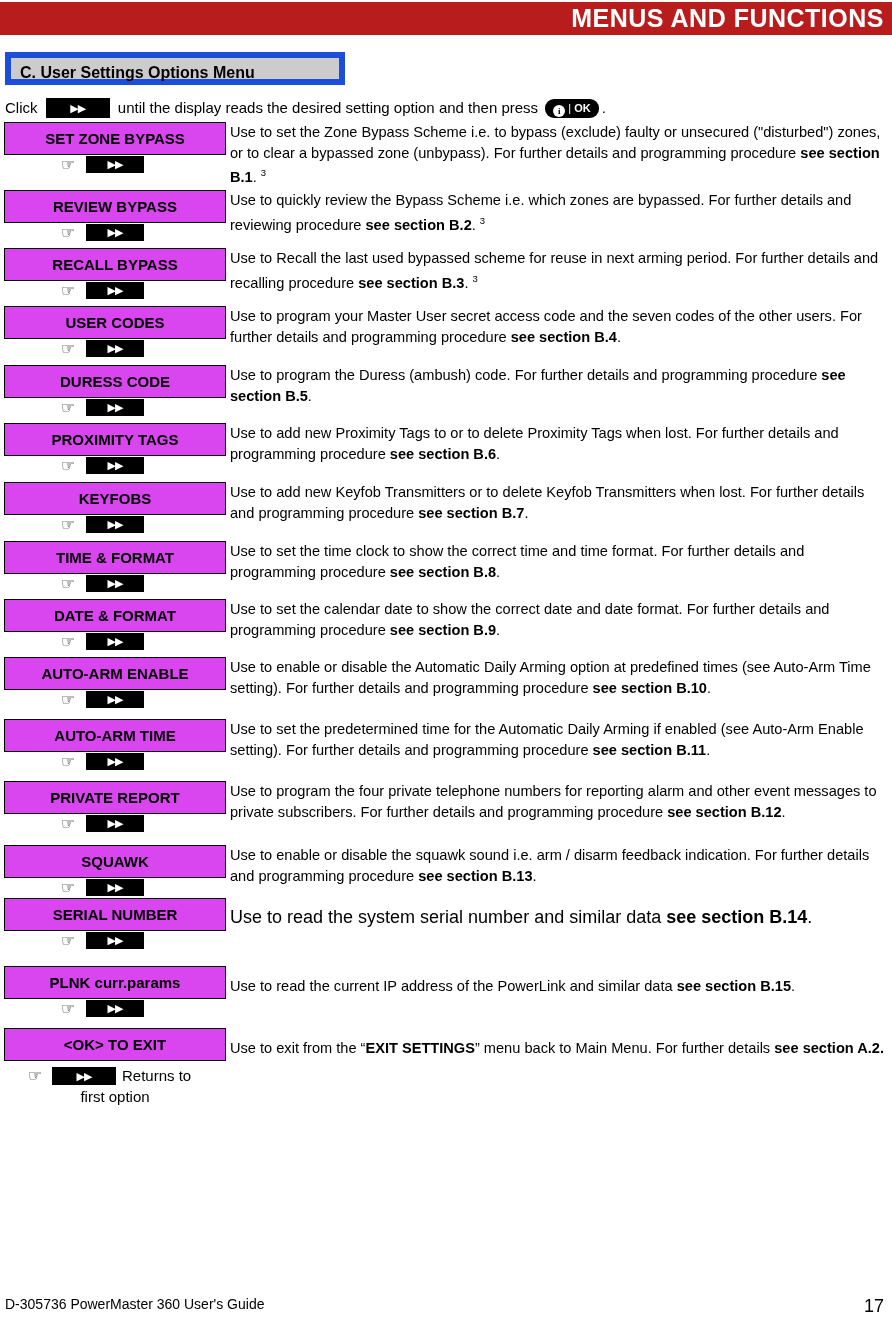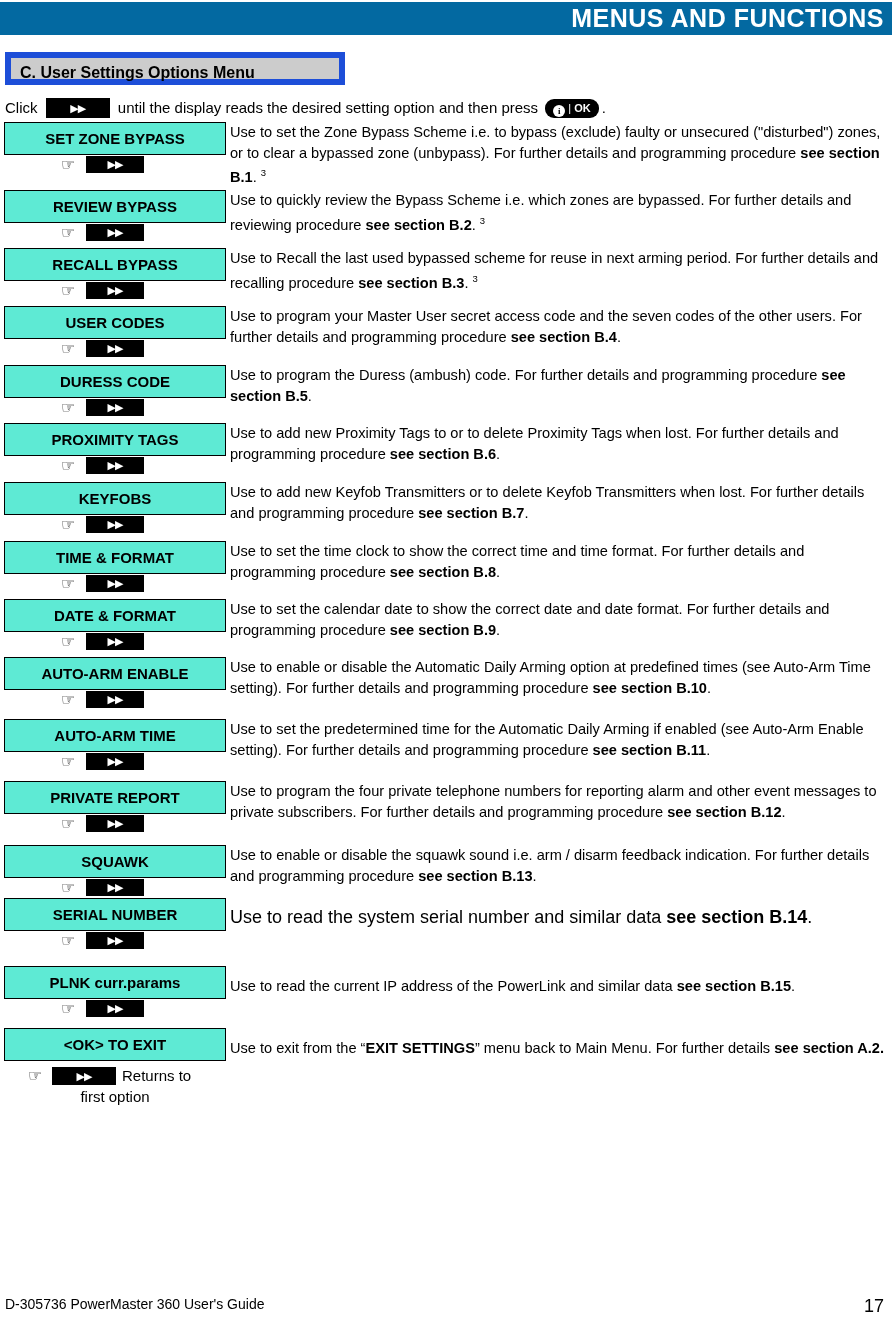--- a/index.html
+++ b/index.html
@@ -16,21 +16,21 @@
     overflow: hidden;
   }
 
   
   .banner {
     position: absolute;
     left: 0;
     top: 2px;
     width: 892px;
     height: 33px;
-    background: #0369a1;
+    background: #b91c1c;
     box-sizing: border-box;
   }
   .banner-title {
     position: absolute;
     right: 8px;
     top: 1px;
     color: #ffffff;
     font-size: 25px;
     font-weight: bold;
     letter-spacing: 0.5px;
@@ -138,21 +138,21 @@
   }
   .menu-box {
     width: 222px;
     height: 33px;
     border: 1px solid #000000;
     box-sizing: border-box;
     text-align: center;
     font-size: 15px;
     font-weight: bold;
     line-height: 31px;
-    background: #5eead4;
+    background: #d946ef;
     white-space: nowrap;
     overflow: hidden;
   }
   .connector {
     width: 222px;
     height: 20px;
     position: relative;
     text-align: center;
   }
   .connector .hand {

